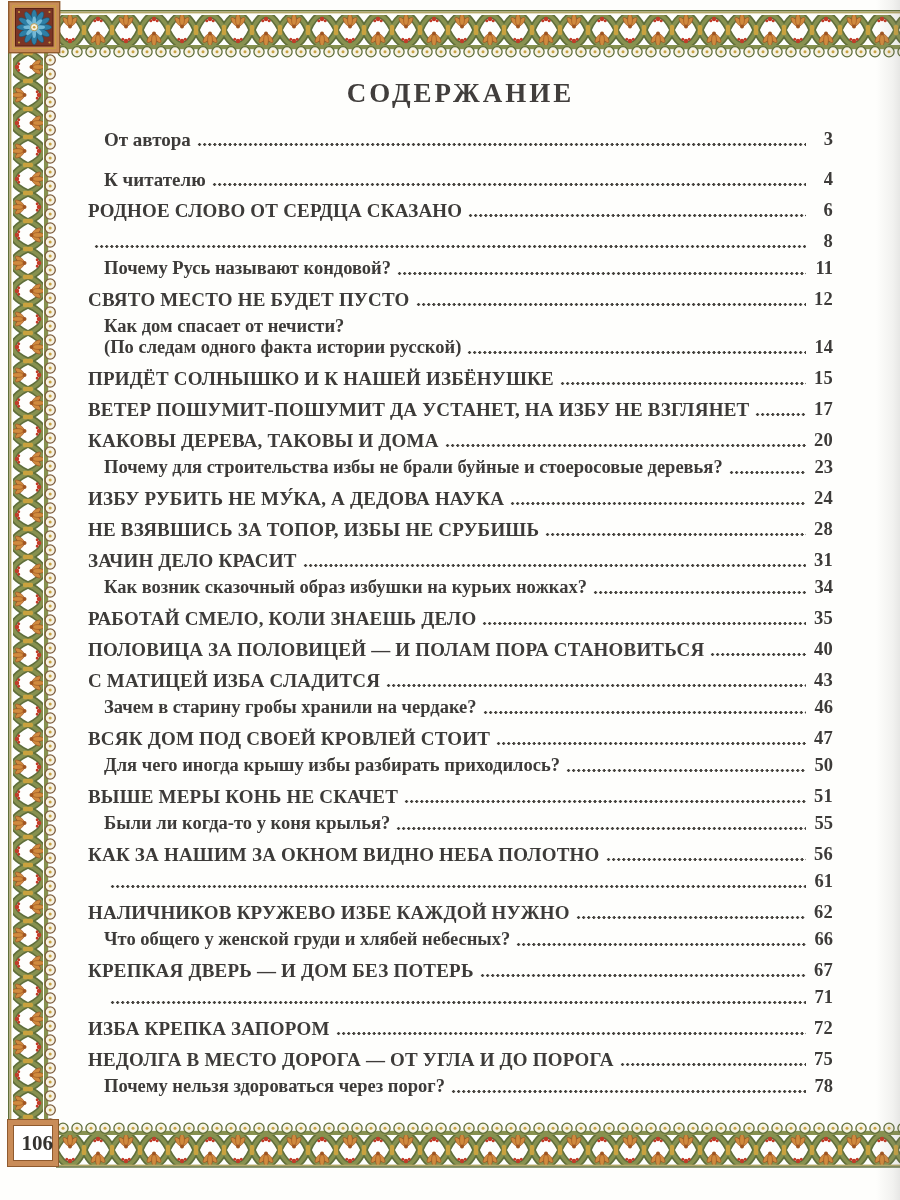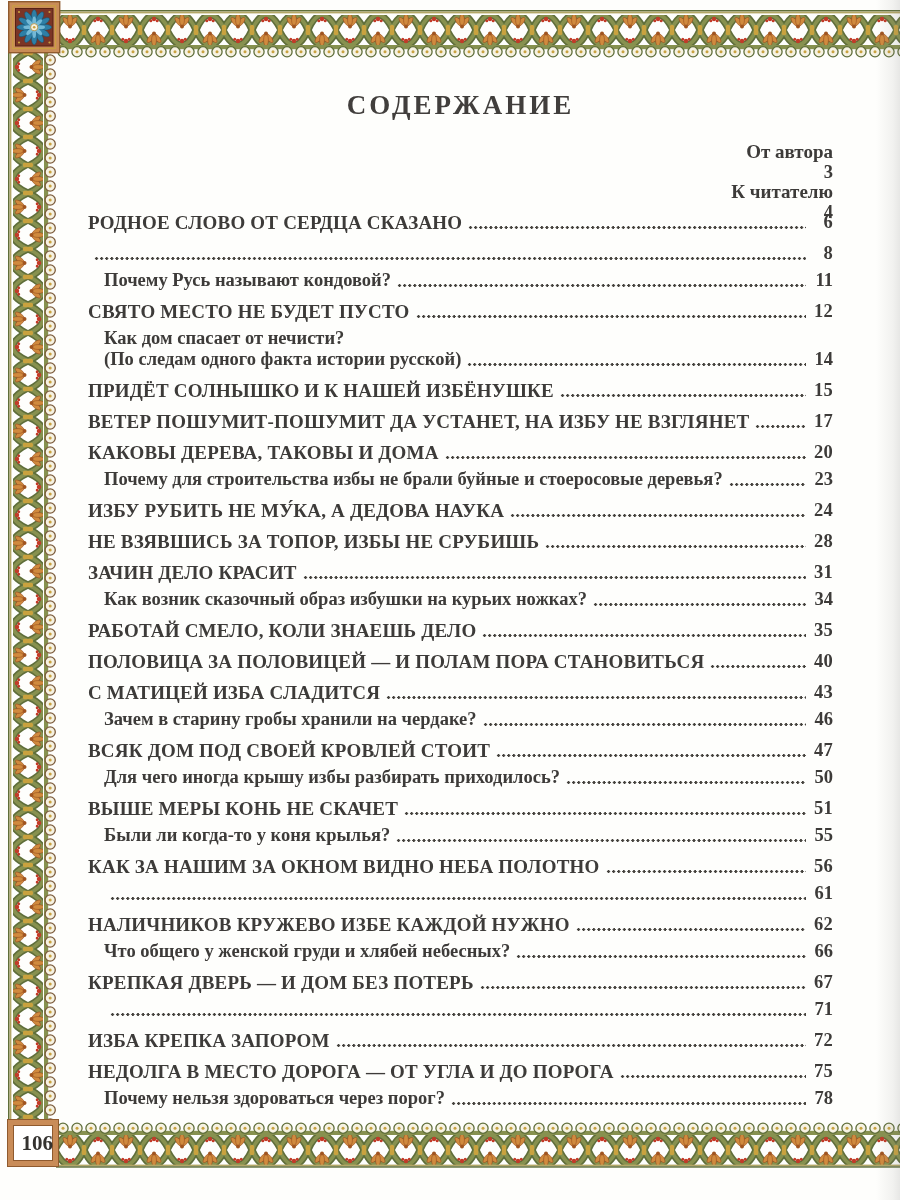--- a/index.html
+++ b/index.html
@@ -17,28 +17,28 @@
   }
   .pagenum-plate{
     position:absolute;left:8px;top:1120px;width:50px;height:46px;
     background:#ffffff;
     border:5px solid var(--terracotta,#c98c58);
     box-sizing:border-box;
     box-shadow:0 0 0 1px var(--terracotta-dark,#8f5a2e), inset 0 0 0 1px var(--terracotta-dark,#8f5a2e);
     display:flex;align-items:center;justify-content:flex-end;
     font-weight:bold;font-size:21px;color:#34322f;
   }
-  .toc{position:absolute;left:88px;top:88px;width:745px;}
+  .toc{position:absolute;left:88px;top:76px;width:745px;}
   .title{
     height:34px;line-height:34px;text-align:center;
     font-size:27px;font-weight:bold;letter-spacing:3px;
     color:#413e3c;margin-bottom:12px;white-space:nowrap;
   }
   .toc-row{display:flex;align-items:flex-end;height:21px;line-height:21px;font-weight:bold;}
-  .toc-row.front{margin-top:19px;padding-left:16px;font-size:19px;flex-direction:column;}
+  .toc-row.front{margin-top:19px;padding-left:16px;font-size:19px;}
   .toc-row.chapter{margin-top:10px;font-size:19px;letter-spacing:0.2px;}
   .toc-row.sub{margin-top:6px;padding-left:16px;font-size:18.5px;align-items:center;}
   .toc-row.cont-line{margin-top:0;}
   .toc-text{white-space:nowrap;}
   .leader{
     flex:1 1 auto;height:21px;margin:0 3px 0 6px;min-width:10px;
     background-image:radial-gradient(circle at 2.5px 15.5px,#45423d 1.3px,rgba(0,0,0,0) 1.6px);
     background-size:5.1px 21px;background-repeat:repeat-x;
   }
   .pagenum{font-weight:bold;font-size:18.5px;min-width:24px;text-align:right;white-space:nowrap;}

